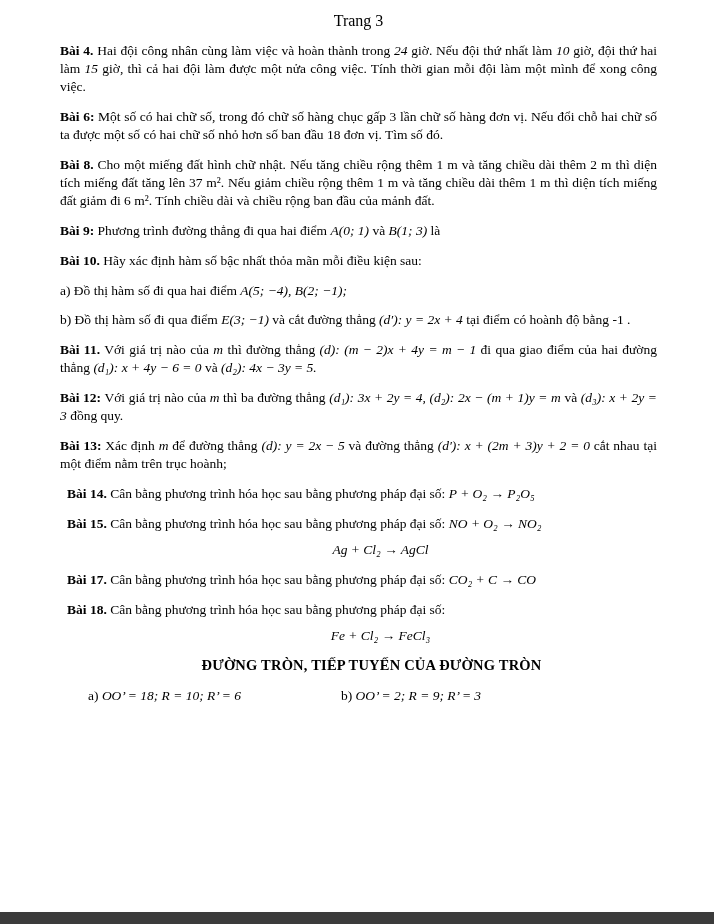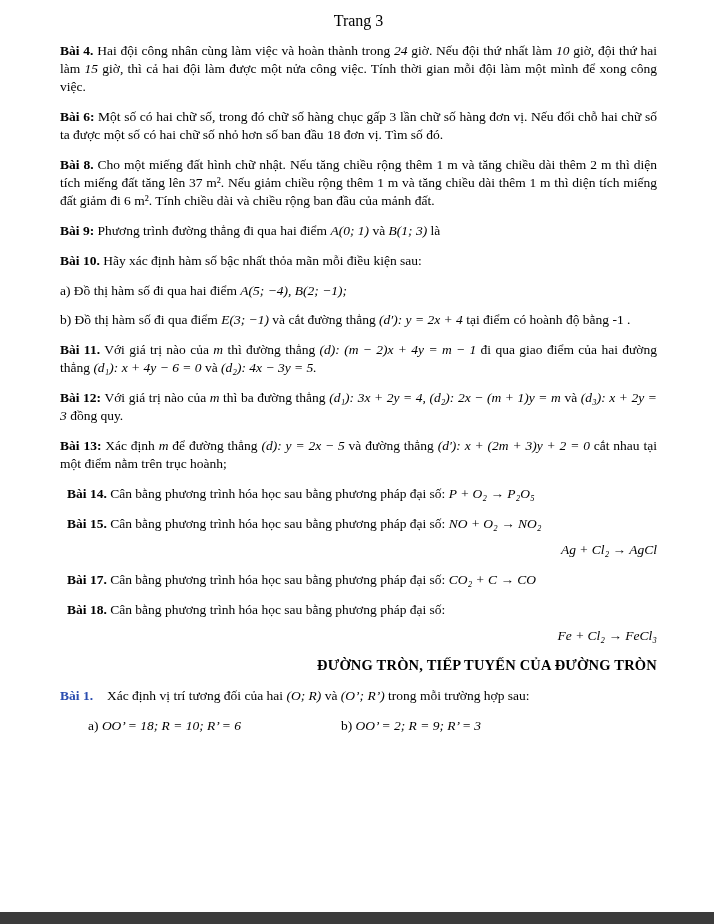--- a/index.html
+++ b/index.html
@@ -17,26 +17,26 @@
     font-size:16px;
     margin-bottom:12px;
   }
   .doc p {
     font-size:13.5px;
     line-height:1.33;
     text-align:justify;
     margin-top:12px;
   }
   .doc p.indent-sm { padding-left:7px; }
-  .doc p.equation { padding-left:44px; text-align:right; margin-top:8px; }
+  .doc p.equation { padding-left:44px; text-align:center; margin-top:8px; }
   .doc p.heading {
     font-weight:bold;
     padding-left:26px;
     font-size:14.5px;
-    text-align:right;
+    text-align:center;
     margin-top:11px;
     letter-spacing:.2px;
   }
   .doc p.options { padding-left:28px; text-align:left; }
   .b { font-weight:bold; }
   .i { font-style:italic; }
   .blue { color:var(--accent,#2a4db0); }
   .tab { display:inline-block; height:1px; }
   .footer-bar {
     position:absolute;
@@ -61,18 +61,17 @@
       <p class="problem"><span class="b">Bài 11.</span><span class=""> Với giá trị nào của </span><span class="i">m</span><span class=""> thì đường thẳng </span><span class="i">(d): (m − 2)x + 4y = m − 1</span><span class=""> đi qua giao điểm của hai đường thẳng </span><span class="i">(d₁): x + 4y − 6 = 0</span><span class=""> và </span><span class="i">(d₂): 4x − 3y = 5.</span></p>
       <p class="problem"><span class="b">Bài 12:</span><span class=""> Với giá trị nào của </span><span class="i">m</span><span class=""> thì ba đường thẳng </span><span class="i">(d₁): 3x + 2y = 4, (d₂): 2x − (m + 1)y = m</span><span class=""> và </span><span class="i">(d₃): x + 2y = 3</span><span class=""> đồng quy.</span></p>
       <p class="problem"><span class="b">Bài 13:</span><span class=""> Xác định </span><span class="i">m</span><span class=""> để đường thẳng </span><span class="i">(d): y = 2x − 5</span><span class=""> và đường thẳng </span><span class="i">(d′): x + (2m + 3)y + 2 = 0</span><span class=""> cắt nhau tại một điểm nằm trên trục hoành;</span></p>
       <p class="problem indent-sm"><span class="b">Bài 14.</span><span class=""> Cân bằng phương trình hóa học sau bằng phương pháp đại số:  </span><span class="i">P + O₂ → P₂O₅</span></p>
       <p class="problem indent-sm"><span class="b">Bài 15.</span><span class=""> Cân bằng phương trình hóa học sau bằng phương pháp đại số:  </span><span class="i">NO + O₂ → NO₂</span></p>
       <p class="equation"><span class="i">Ag + Cl₂ → AgCl</span></p>
       <p class="problem indent-sm"><span class="b">Bài 17.</span><span class=""> Cân bằng phương trình hóa học sau bằng phương pháp đại số:  </span><span class="i">CO₂ + C → CO</span></p>
       <p class="problem indent-sm"><span class="b">Bài 18.</span><span class=""> Cân bằng phương trình hóa học sau bằng phương pháp đại số:</span></p>
       <p class="equation"><span class="i">Fe + Cl₂ → FeCl₃</span></p>
       <p class="heading"><span class="b">ĐƯỜNG TRÒN, TIẾP TUYẾN CỦA ĐƯỜNG TRÒN</span></p>
-      <p class="problem"><span class="b blue">Bài 1.</span><span class="tab" style="width: 14px;"></span><span class="">Xác định vị trí tương đối của hai </span><span class="i">(O; R)</span><span class=""> và </span><span class="i">(O’; R’)</span><span class=""> trong mỗi trường hợp sau:</span></p>
       <p class="options"><span class="">a) </span><span class="i">OO’ = 18; R = 10; R’ = 6</span><span class="tab" style="width: 100px;"></span><span class="">b) </span><span class="i">OO’ = 2; R = 9; R’ = 3</span></p>
     </div>
 </div>
 
 <div class="footer-bar"></div>
 
 </body></html>

